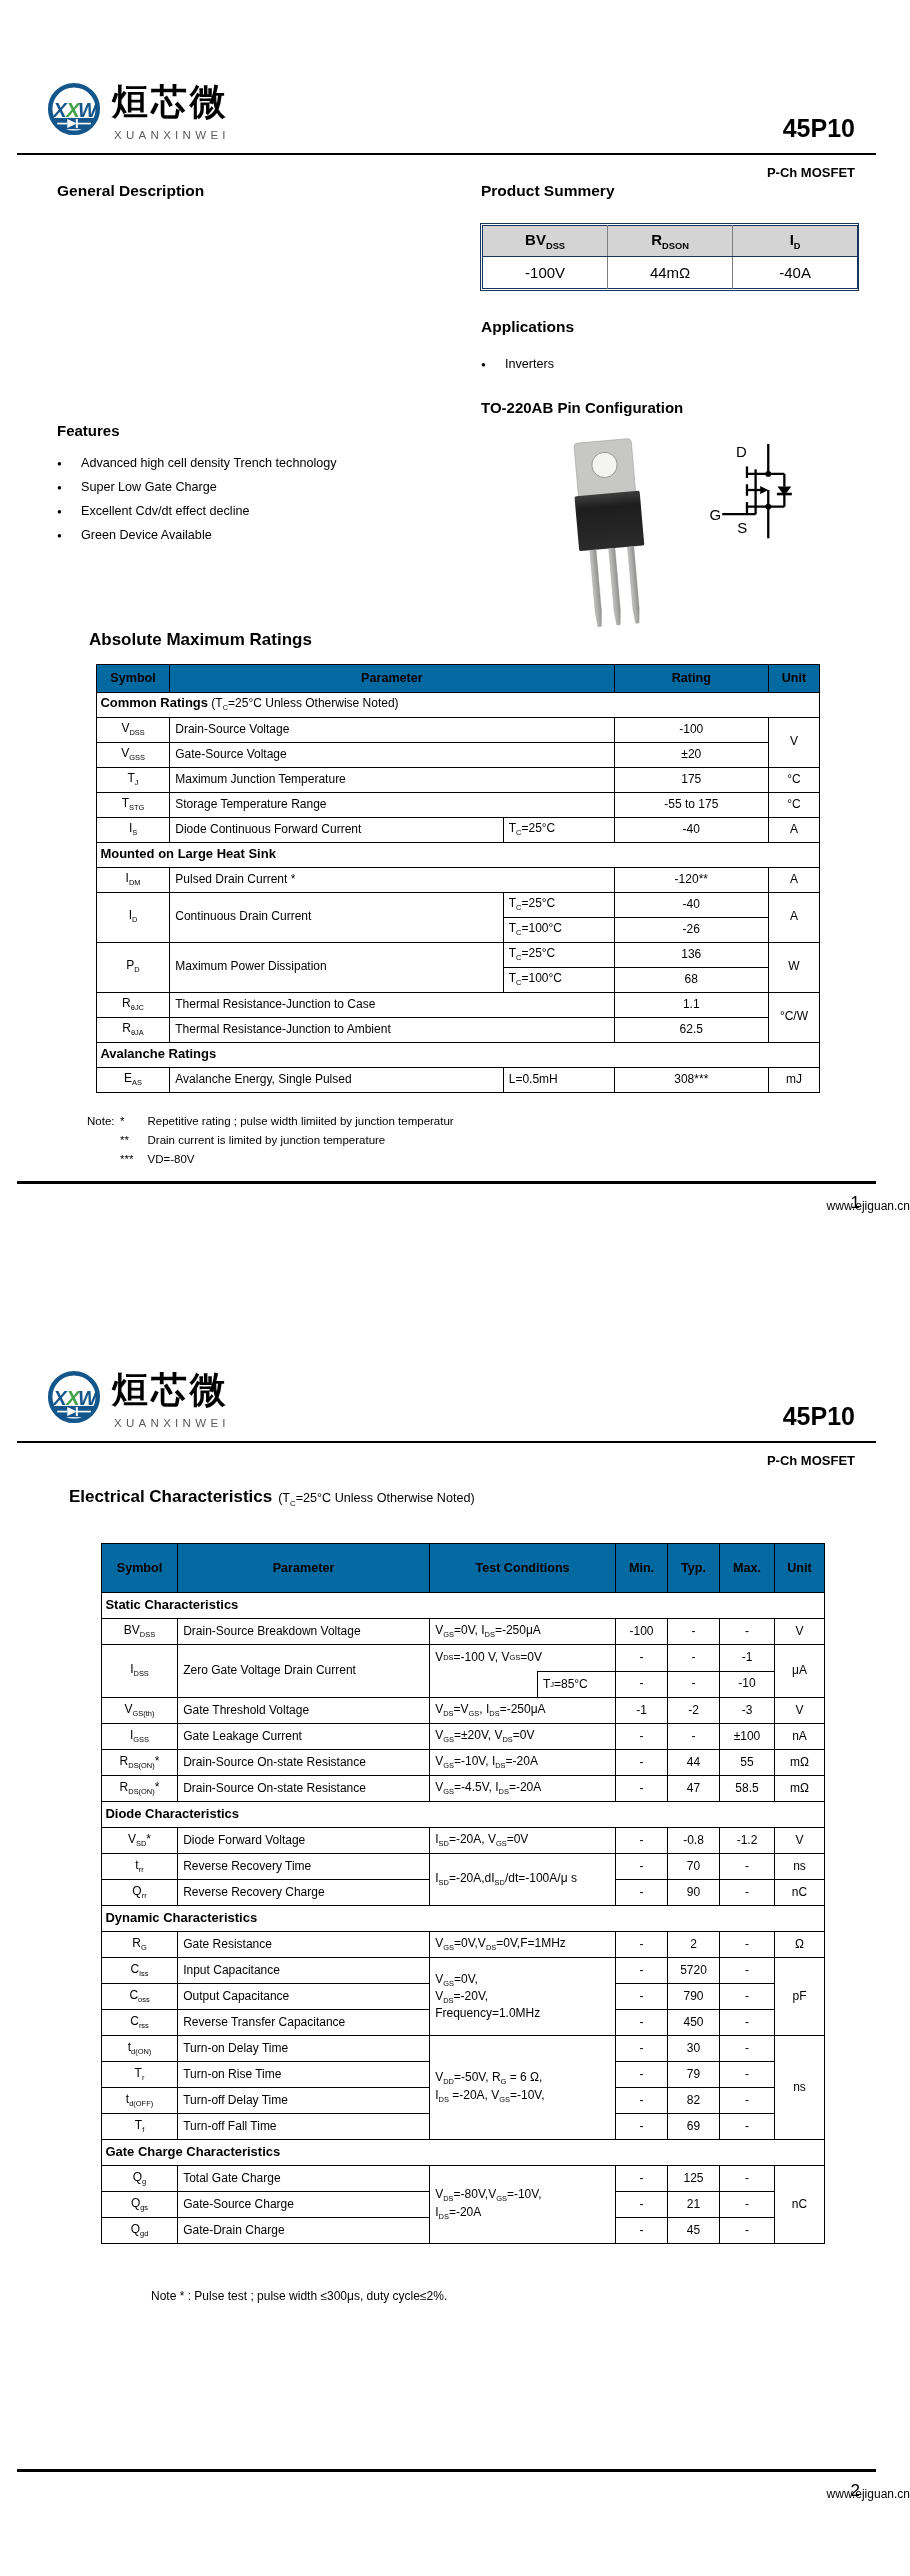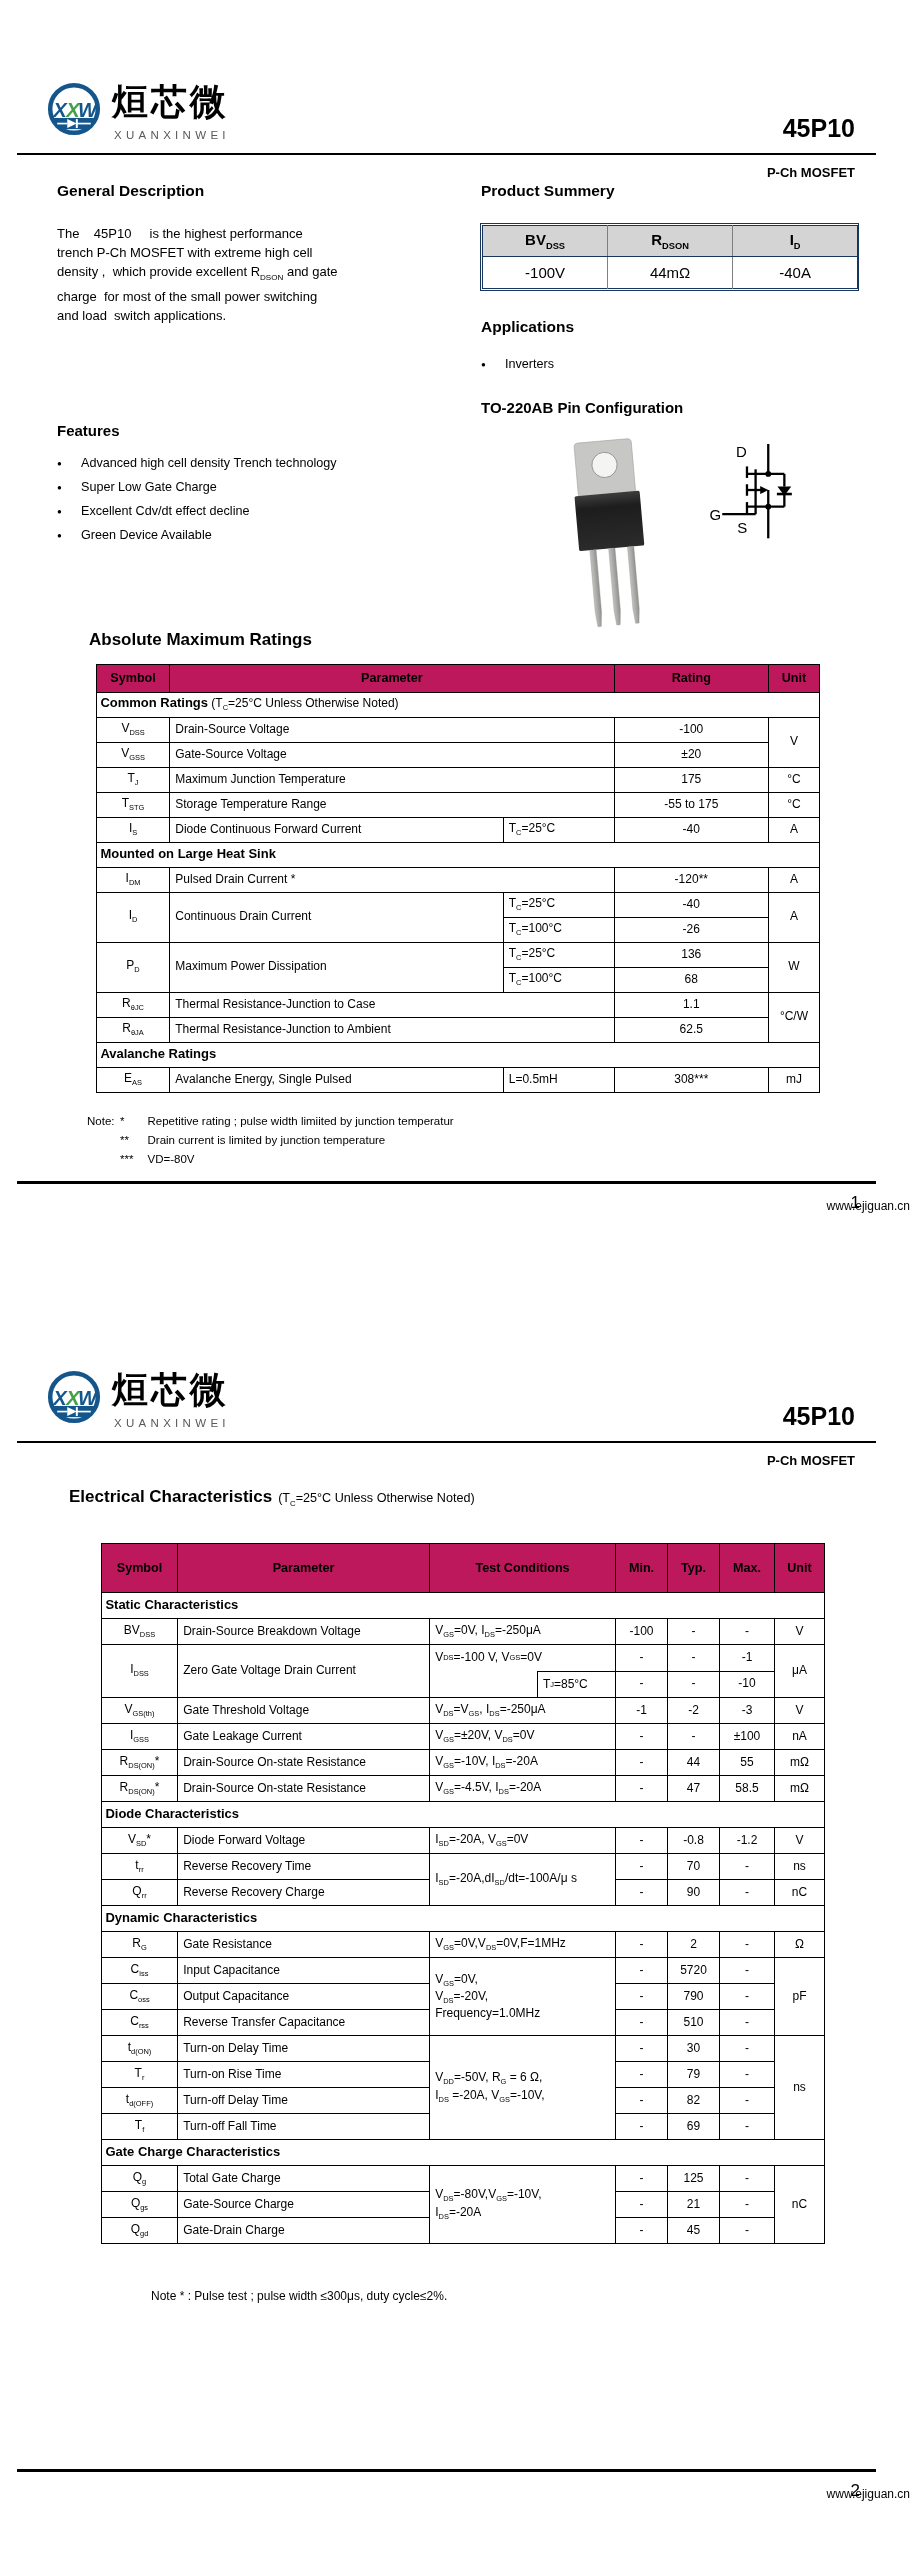--- a/index.html
+++ b/index.html
@@ -41,21 +41,21 @@
   .pinconf-title{left:481px;top:399px;font-size:15px;font-weight:700;}
   .package-svg{left:565px;top:436px;width:86px;height:198px;}
   .mosfet-svg{left:705px;top:429px;width:115px;height:118px;}
 
   
   .abs-title{left:89px;top:630px;font-size:17px;font-weight:700;}
   .abs-wrap{left:96px;top:664px;width:724px;}
   .ec-wrap{left:101px;top:255px;width:724px;}
   table.dt{border-collapse:collapse;table-layout:fixed;width:100%;border:1.7px solid #000;}
   .dt th,.dt td{border:1.1px solid #000;box-sizing:border-box;}
-  .dt th{height:27.5px;font-size:12.6px;font-weight:700;text-align:center;vertical-align:middle;background:#be185d;}
+  .dt th{height:27.5px;font-size:12.6px;font-weight:700;text-align:center;vertical-align:middle;background:#0369a1;}
   .dt td{height:25px;font-size:12px;text-align:center;vertical-align:middle;padding:1.1px 3.4px;line-height:1.3;}
   .dt td.l{text-align:left;padding-left:5.2px;}
   .dt tr.section td{text-align:left;font-size:12px;font-weight:400;border-top:1.7px solid #000;border-bottom:1.7px solid #000;padding-left:3.4px;}
   .dt tr.section td b{font-size:13px;}
   table.ec th{height:49px;}
   table.ec td{height:26px;}
   .dt td.split{padding:0;vertical-align:top;margin-top:48px;}
   .split-top{height:26px;display:flex;align-items:center;padding-left:5.2px;font-size:12px;}
   .split-bot{height:26px;display:flex;justify-content:flex-end;}
   .split-box{width:42%;border-top:1.1px solid #000;border-left:1.1px solid #000;display:flex;align-items:center;padding-left:4.6px;box-sizing:border-box;font-size:12px;}
@@ -93,21 +93,20 @@
       <line x1="55" y1="76" x2="80" y2="76" stroke="#fff" stroke-width="3"></line>
     </g>
   </svg>
   <div class="abs brand-cn">烜芯微</div>
   <div class="abs brand-en">XUANXINWEI</div>
   <div class="abs part-number">45P10</div>
   <div class="abs header-rule"></div>
   <div class="abs subtitle">P-Ch MOSFET</div>
 
   <div class="abs gd-title">General Description</div>
-  <div class="abs para">The    45P10     is the highest performance<br>trench P-Ch MOSFET with extreme high cell<br>density ,  which provide excellent R<sub>DSON</sub> and gate<br>charge  for most of the small power switching<br>and load  switch applications.</div>
 
   <div class="abs features-title">Features</div>
   <div class="abs features-list">
       <div class="feat-row">
         <span class="bullet-dot">●</span>
         <span>Advanced high cell density Trench technology</span>
       </div>
       <div class="feat-row">
         <span class="bullet-dot">●</span>
         <span>Super Low Gate Charge</span>
@@ -511,21 +510,21 @@
             <td>C<sub>oss</sub></td>
             <td class="l">Output Capacitance</td>
             <td>-</td>
             <td>790</td>
             <td>-</td>
           </tr>
           <tr>
             <td>C<sub>rss</sub></td>
             <td class="l">Reverse Transfer Capacitance</td>
             <td>-</td>
-            <td>510</td>
+            <td>450</td>
             <td>-</td>
           </tr>
           <tr>
             <td>t<sub>d(ON)</sub></td>
             <td class="l">Turn-on Delay Time</td>
             <td class="l" rowspan="4">V<sub>DD</sub>=-50V, R<sub>G</sub> = 6 Ω,<br>I<sub>DS</sub> =-20A, V<sub>GS</sub>=-10V,</td>
             <td>-</td>
             <td>30</td>
             <td>-</td>
             <td rowspan="4">ns</td>

